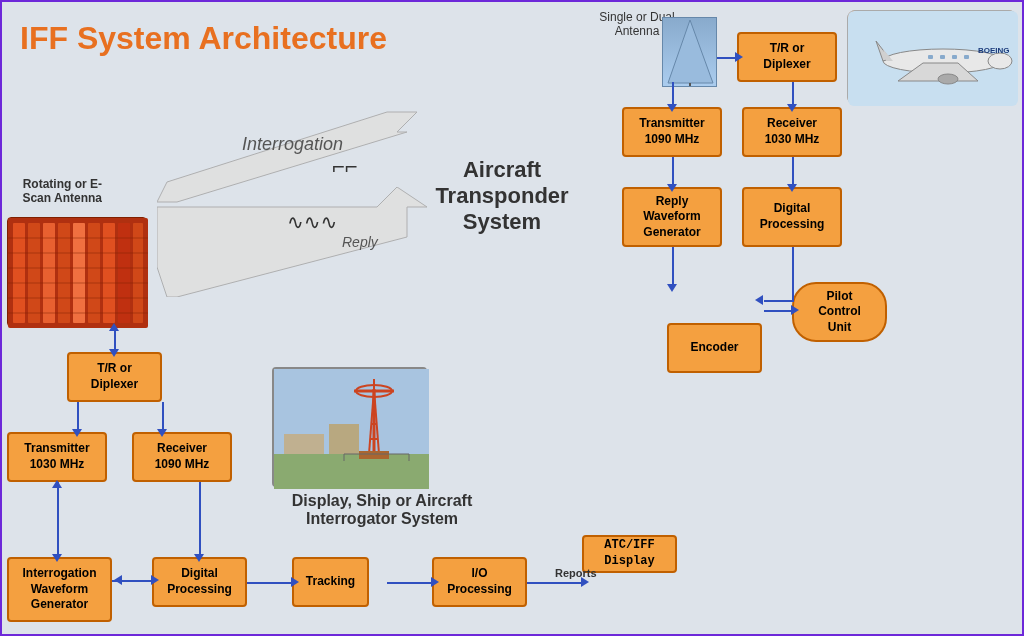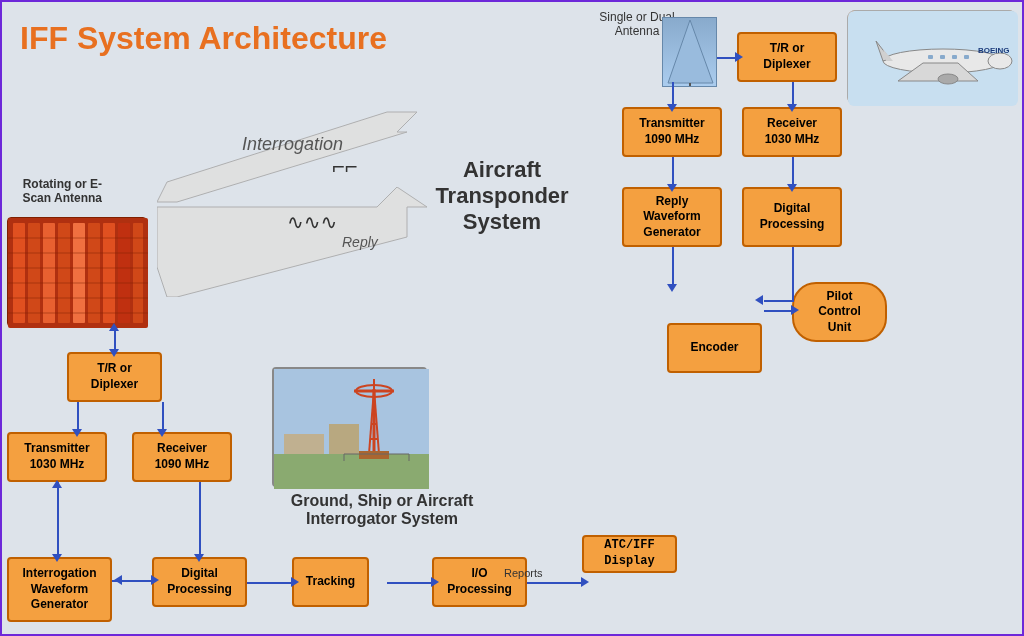--- a/index.html
+++ b/index.html
@@ -236,21 +236,21 @@
   <div class="box" style="top:555px; left:5px; width:105px; height:65px;">Interrogation<br>Waveform<br>Generator</div>
 
   <div class="box" style="top:555px; left:150px; width:95px; height:50px;">Digital<br>Processing</div>
 
   <div class="box" style="top:555px; left:290px; width:77px; height:50px;">Tracking</div>
 
   <div class="box" style="top:555px; left:430px; width:95px; height:50px;">I/O<br>Processing</div>
 
   <div class="box" style="top:533px; left:580px; width:95px; height:38px;font-family:Liberation Mono, monospace;">ATC/IFF<br>Display</div>
 
-  <div style="position:absolute; top:490px; left:280px; font-size:16px; font-weight:bold; color:#333; text-align:center; width:200px;">Ground, Ship or Aircraft
+  <div style="position:absolute; top:490px; left:280px; font-size:16px; font-weight:bold; color:#333; text-align:center; width:200px;">Display, Ship or Aircraft
 Interrogator System</div>
 
   <div class="radar-img" style="top:365px; left:270px; width:155px; height:120px; border-radius:4px;">
     <svg width="155" height="120" viewBox="0 0 155 120">
 
       <rect width="155" height="85" fill="#a8c4e0"></rect>
 
       <rect y="85" width="155" height="35" fill="#8aaa70"></rect>
 
       <rect x="10" y="65" width="40" height="20" fill="#c0b090"></rect>
@@ -300,21 +300,21 @@
 
   <div class="connector" style="top:580px; left:245px; width:47px; height:2px;"></div>
   <div class="arrowhead-right" style="top:575px; left:289px;"></div>
 
   <div class="connector" style="top:580px; left:385px; width:47px; height:2px;"></div>
   <div class="arrowhead-right" style="top:575px; left:429px;"></div>
 
   <div class="connector" style="top:580px; left:525px; width:57px; height:2px;"></div>
   <div class="arrowhead-right" style="top:575px; left:579px;"></div>
 
-  <div class="reports-label" style="top:565px; left:502px;">Reports</div>
+  <div class="reports-label" style="top:565px; left:553px;font-weight:bold;">Reports</div>
 
   <svg style="position:absolute; top:100px; left:155px;" width="280" height="120" viewBox="0 0 280 120">
 
     <defs>
       <marker id="arrowR" markerWidth="10" markerHeight="7" refX="9" refY="3.5" orient="auto">
         <polygon points="0 0, 10 3.5, 0 7" fill="#d0d0d0"></polygon>
       </marker>
     </defs>
 
     <polygon points="10,80 230,10 260,10 240,30 250,30 20,100 0,100" fill="#e0e0e0" stroke="#aaa" stroke-width="1" opacity="0.9"></polygon>

